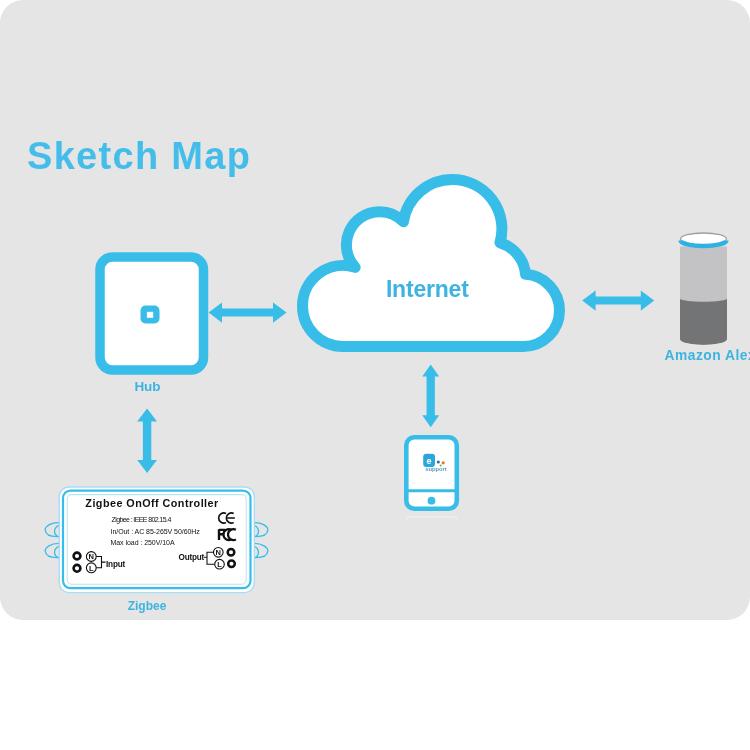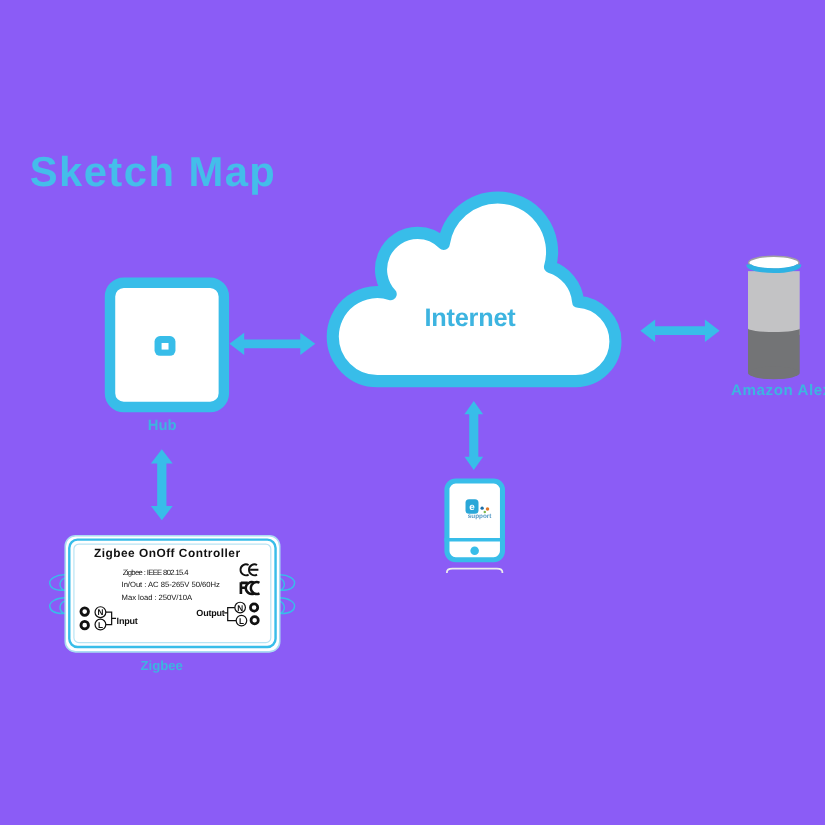--- a/index.html
+++ b/index.html
@@ -1,17 +1,17 @@
 <!DOCTYPE html>
 <html><head>
 <meta charset="utf-8">
 <style>
   html,body{margin:0;padding:0;background:#ffffff;}
-  #page{position:relative;width:750px;height:750px;background:#8b5cf6;overflow:hidden;
-        font-family:"Liberation Sans",sans-serif;}
+  #page{position:relative;width:750px;height:620px;background:#e5e5e5;overflow:hidden;
+        font-family:"Liberation Sans",sans-serif;border-radius:23px;}
   svg{position:absolute;left:0;top:0;}
 </style>
 </head>
 <body>
 <div id="page">
 <svg width="750" height="750" viewBox="0 0 750 750">
 
   <text x="27" y="169" font-size="38" font-weight="bold" fill="#44bdea" letter-spacing="1.3">Sketch Map</text>
 
   <rect x="100" y="257" width="103.5" height="113" rx="12.5" fill="#fff" stroke="#38bde9" stroke-width="9.5"></rect>

